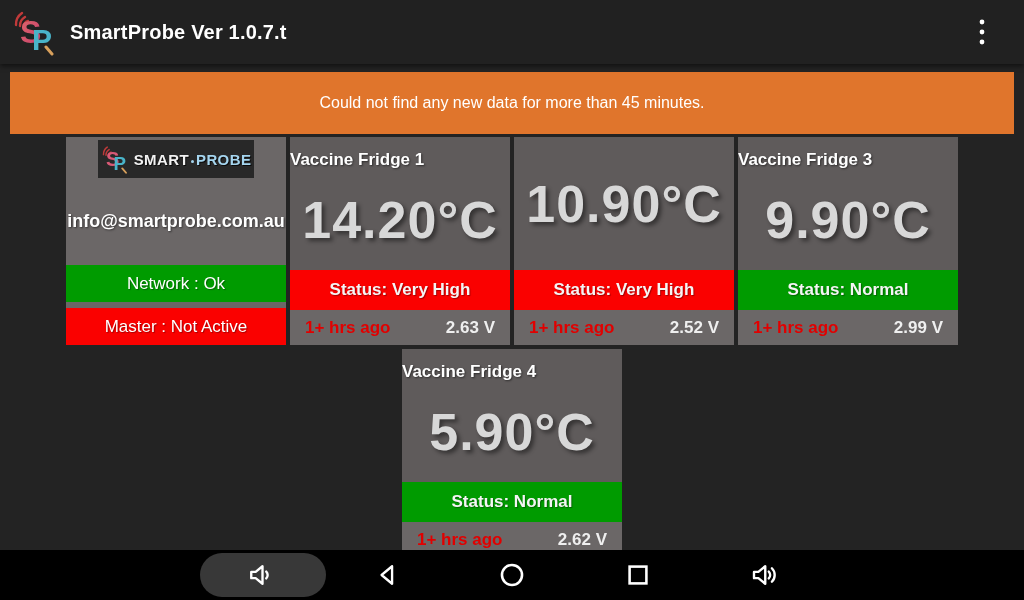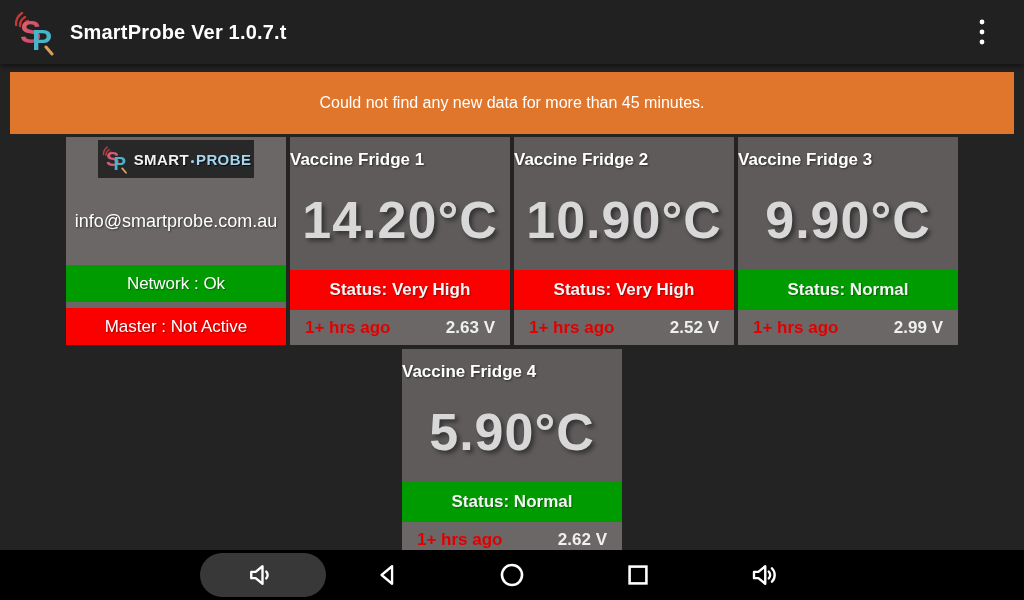--- a/index.html
+++ b/index.html
@@ -27,21 +27,21 @@
 
   
   .info-card { background:#6b6767; }
   .logo-box { margin:3px auto 0; width:156px; height:38px; background:#282828;
               display:flex; align-items:center; justify-content:center; }
   .logo-box svg { width:30px; height:30px; margin-right:3px; }
   .wm-smart { color:#f2f2f2; font-weight:bold; font-size:15px; letter-spacing:.4px; text-shadow:1px 1px 0 #0a0a0a; }
   .wm-dot { width:3px; height:3px; background:#a5d5ef; border-radius:50%; margin:4px 2px 0 2px; }
   .wm-probe { color:#a5d5ef; font-weight:bold; font-size:15px; letter-spacing:.4px; text-shadow:1px 1px 0 #0a0a0a; }
   .email { flex:1; display:flex; align-items:center; justify-content:center; color:#fff;
-           font-weight:normal; font-size:18px; text-shadow:1px 1px 2px rgba(0,0,0,.5); }
+           font-weight:bold; font-size:18px; text-shadow:1px 1px 2px rgba(0,0,0,.5); }
   .bar { height:37px; display:flex; align-items:center; justify-content:center;
          color:#ffffff; font-weight:normal; font-size:17px; text-shadow:1px 1px 1px rgba(0,0,0,.35); }
   .bar-gap { height:6px; }
 
   
   .fridge-card { background:#5f5b5b; cursor:pointer; }
   .fridge-name { margin-top:13px; text-align:left; color:#fff; font-weight:bold; font-size:17px;
                  text-shadow:1px 1px 2px rgba(0,0,0,.5); }
   .temp-wrap { flex:1; display:flex; align-items:center; justify-content:center; }
   .temp { font-size:52px; font-weight:bold; color:#d8d8d8; letter-spacing:1px;
@@ -123,21 +123,20 @@
       <div class="temp-wrap">
         <div class="temp">14.20°C</div>
       </div>
       <div class="status" style="background: rgb(250, 1, 0);">Status: Very High</div>
       <div class="cfooter">
         <span class="age">1+ hrs ago</span>
         <span class="voltage">2.63 V</span>
       </div>
     </div>
       <div class="card fridge-card">
-      <div class="fridge-name">Vaccine Fridge 2</div>
       <div class="temp-wrap">
         <div class="temp">10.90°C</div>
       </div>
       <div class="status" style="background: rgb(250, 1, 0);">Status: Very High</div>
       <div class="cfooter">
         <span class="age">1+ hrs ago</span>
         <span class="voltage">2.52 V</span>
       </div>
     </div>
       <div class="card fridge-card">

